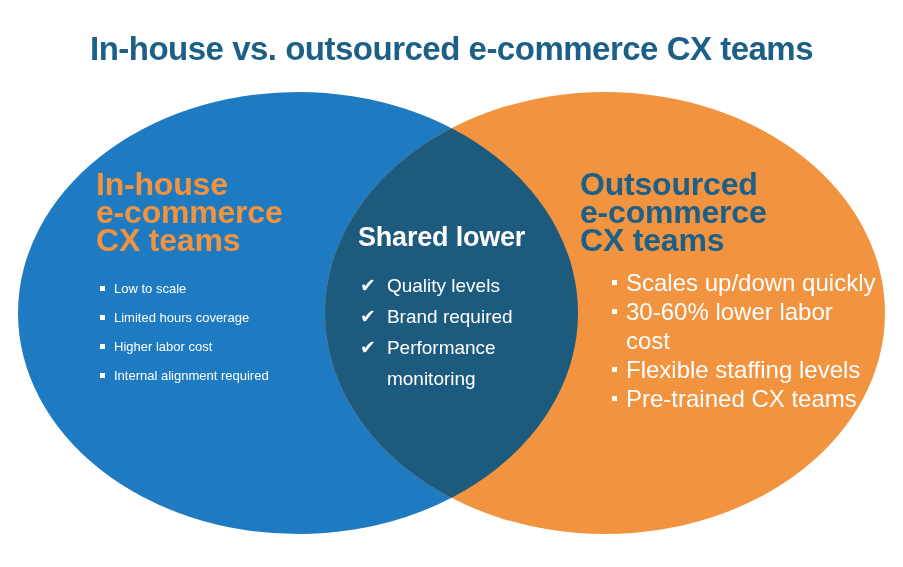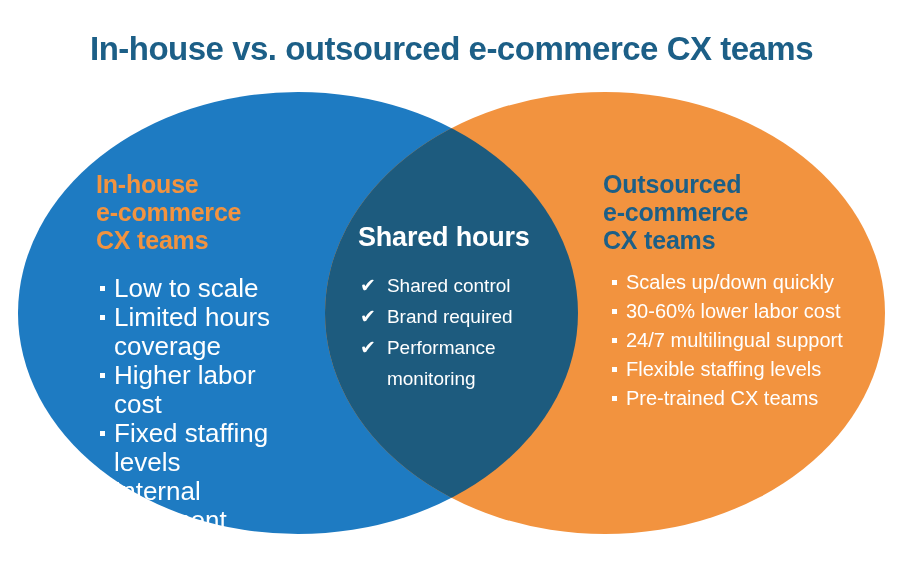--- a/index.html
+++ b/index.html
@@ -26,39 +26,39 @@
     font-weight:800;
     letter-spacing:-0.5px;
     color:var(--heading-blue);
   }
   svg.venn{position:absolute;left:0;top:0;}
   .fill-blue{fill:var(--blue);}
   .fill-orange{fill:var(--orange);}
   .fill-overlap{fill:var(--overlap);}
   .heading{
     position:absolute;
-    font-size:25px;
+    font-size:32px;
     font-weight:800;
     line-height:28px;
     letter-spacing:-0.2px;
   }
   .heading-left{left:96px;top:170px;color:var(--heading-orange);}
-  .heading-right{left:603px;top:170px;color:var(--heading-blue);}
+  .heading-right{left:580px;top:170px;color:var(--heading-blue);}
   .center-heading{
     position:absolute;
     left:358px;top:222px;
     font-size:27px;
     font-weight:800;
     color:var(--white);
     letter-spacing:-0.2px;
   }
   ul.vlist{list-style:none;margin:0;padding:0;position:absolute;color:var(--white);}
   ul.vlist li{display:flex;align-items:flex-start;}
-  .list-left{left:100px;top:274px;font-size:26px;line-height:29px;}
-  .list-right{left:612px;top:268px;font-size:20px;line-height:29px;}
+  .list-left{left:100px;top:274px;font-size:13px;line-height:29px;}
+  .list-right{left:612px;top:268px;font-size:24px;line-height:29px;}
   .list-center{left:360px;top:270px;font-size:19px;line-height:31px;}
   .sq{flex:0 0 auto;width:5px;height:5px;background:var(--white);margin:12px 9px 0 0;}
   .item-text{display:block;}
   .list-left .item-text{width:188px;}
   .list-right .item-text{width:252px;}
   .list-center .item-text{width:172px;}
   .check{
     flex:0 0 auto;
     font-weight:bold;
     font-size:19px;
@@ -98,34 +98,30 @@
     <li>
         <span class="sq"></span>
         <span class="item-text">Limited hours coverage</span>
       </li>
     <li>
         <span class="sq"></span>
         <span class="item-text">Higher labor cost</span>
       </li>
     <li>
         <span class="sq"></span>
-        <span class="item-text">Fixed staffing levels</span>
-      </li>
-    <li>
-        <span class="sq"></span>
         <span class="item-text">Internal alignment required</span>
       </li>
   </ul>
 
-  <div class="center-heading">Shared hours</div>
+  <div class="center-heading">Shared lower</div>
 
   <ul class="vlist list-center">
     <li>
         <span class="check">✔</span>
-        <span class="item-text">Shared control</span>
+        <span class="item-text">Quality levels</span>
       </li>
     <li>
         <span class="check">✔</span>
         <span class="item-text">Brand required</span>
       </li>
     <li>
         <span class="check">✔</span>
         <span class="item-text">Performance monitoring</span>
       </li>
   </ul>
@@ -140,24 +136,20 @@
     <li>
         <span class="sq"></span>
         <span class="item-text">Scales up/down quickly</span>
       </li>
     <li>
         <span class="sq"></span>
         <span class="item-text">30-60% lower labor cost</span>
       </li>
     <li>
         <span class="sq"></span>
-        <span class="item-text">24/7 multilingual support</span>
-      </li>
-    <li>
-        <span class="sq"></span>
         <span class="item-text">Flexible staffing levels</span>
       </li>
     <li>
         <span class="sq"></span>
         <span class="item-text">Pre-trained CX teams</span>
       </li>
   </ul>
 
 </div>
 

